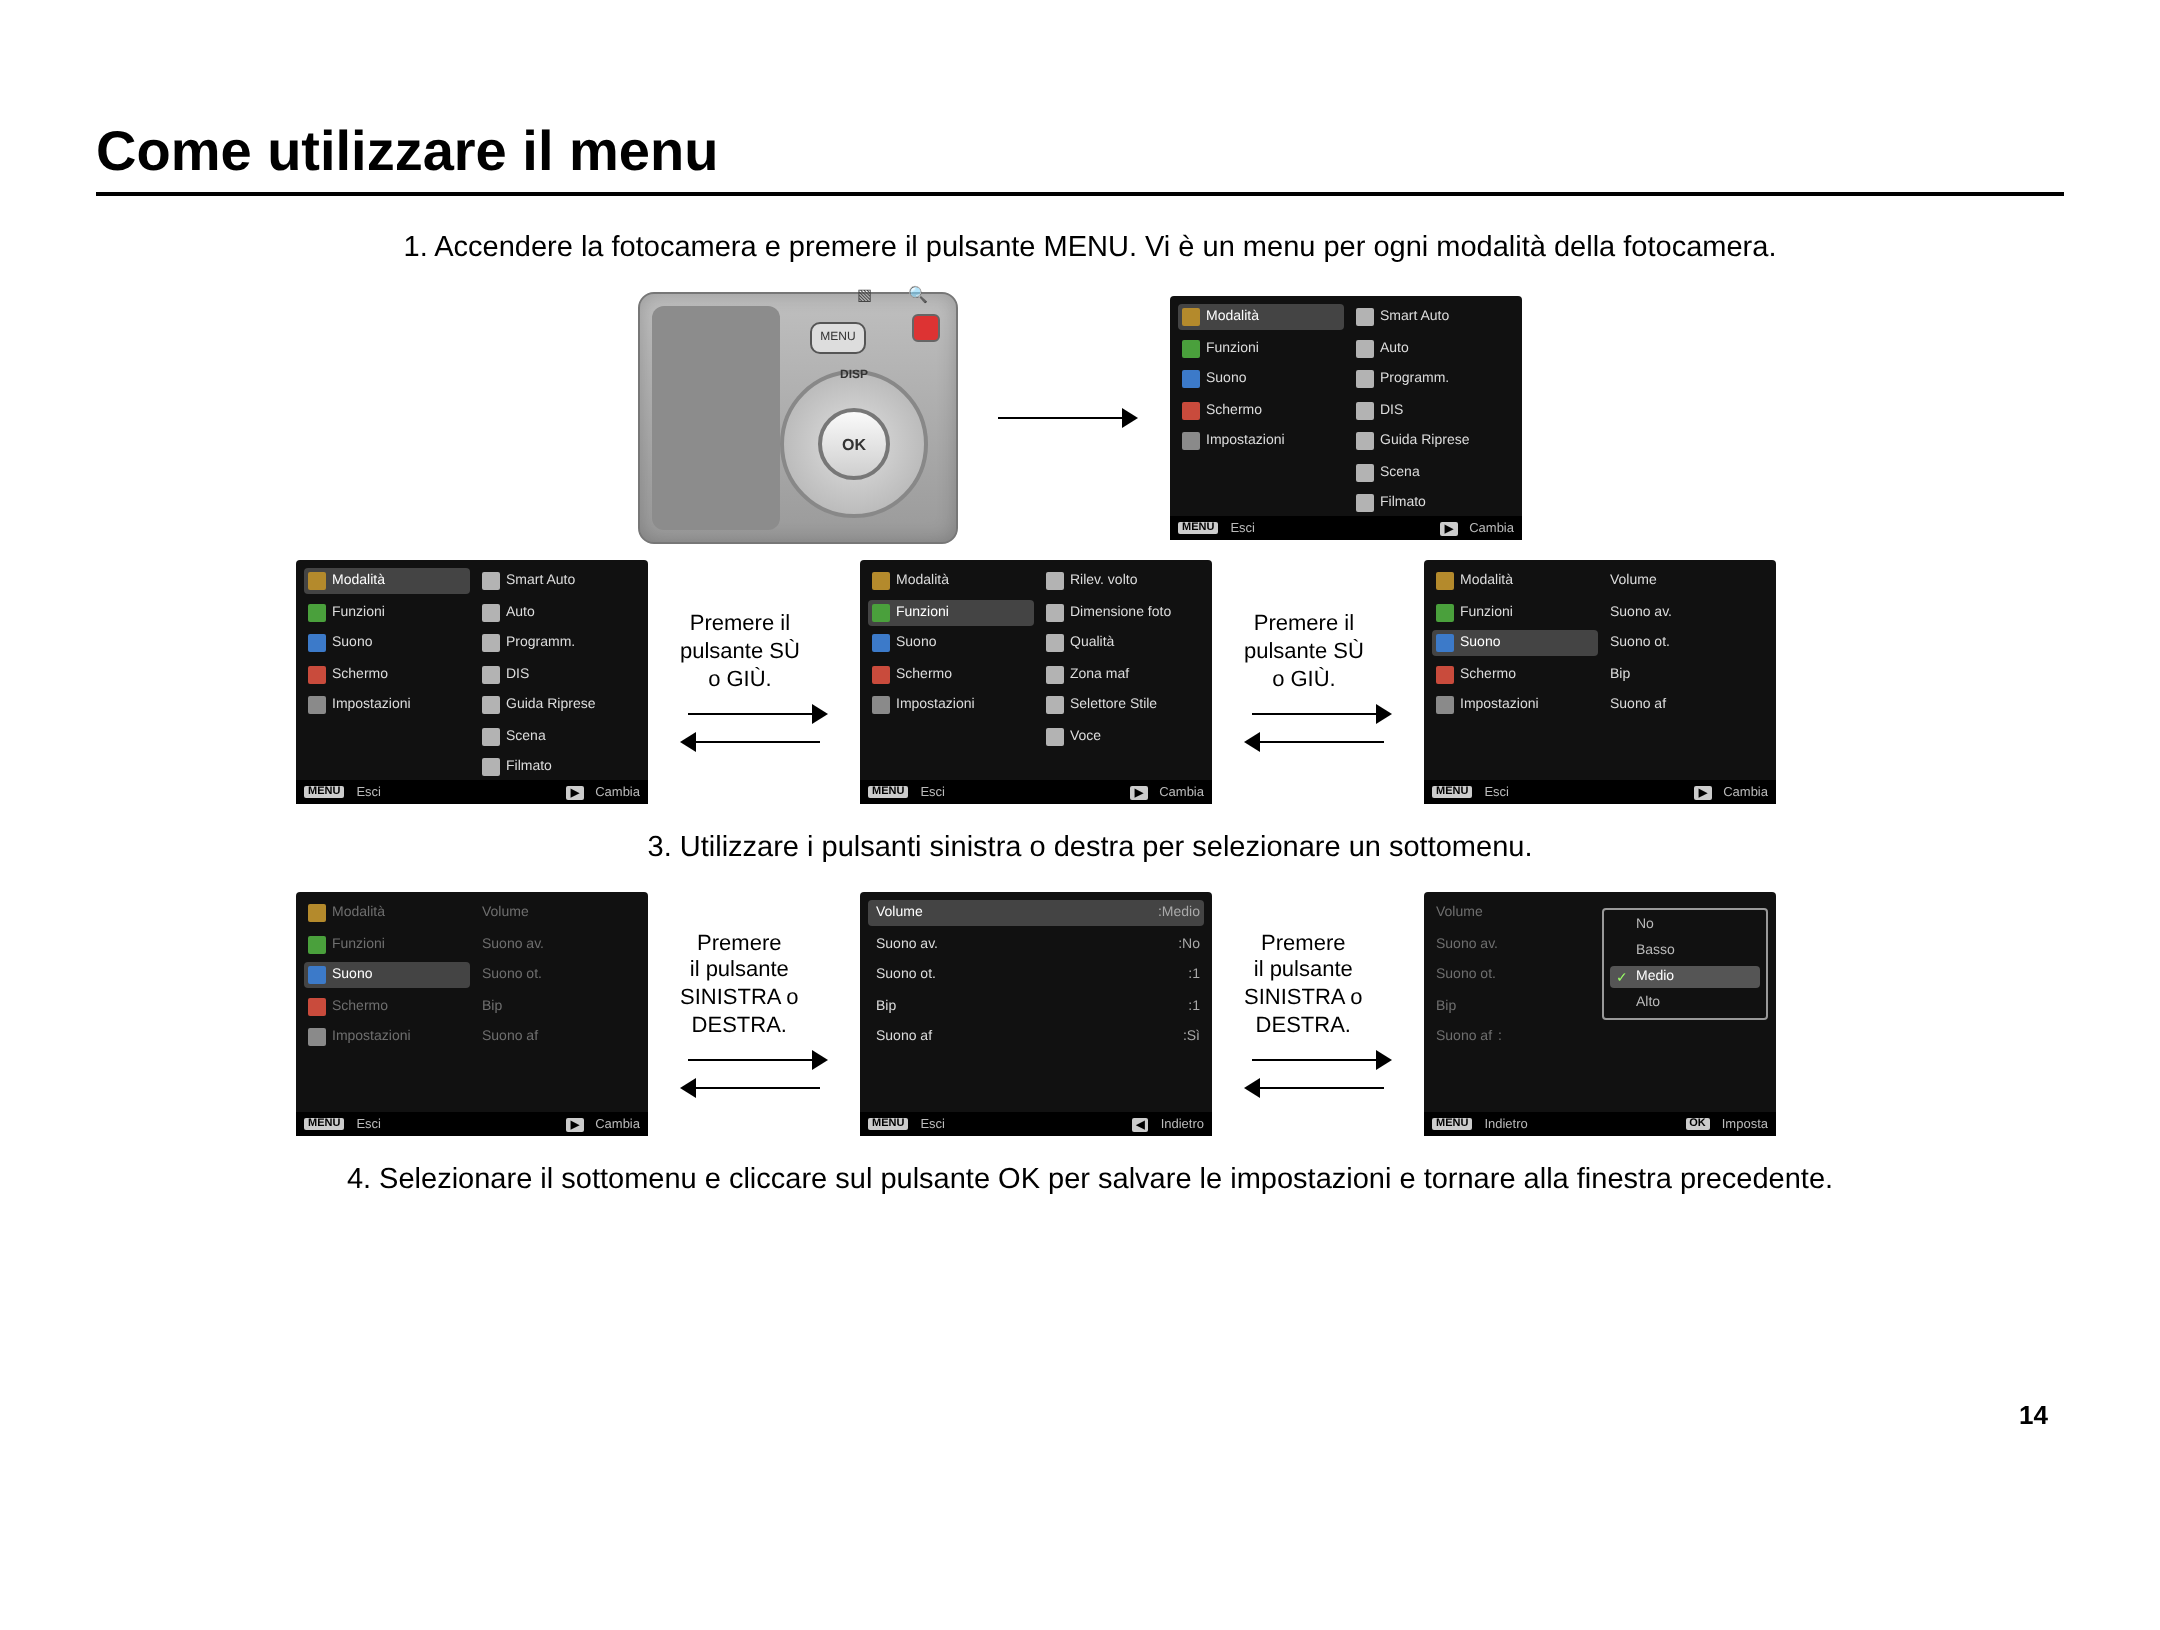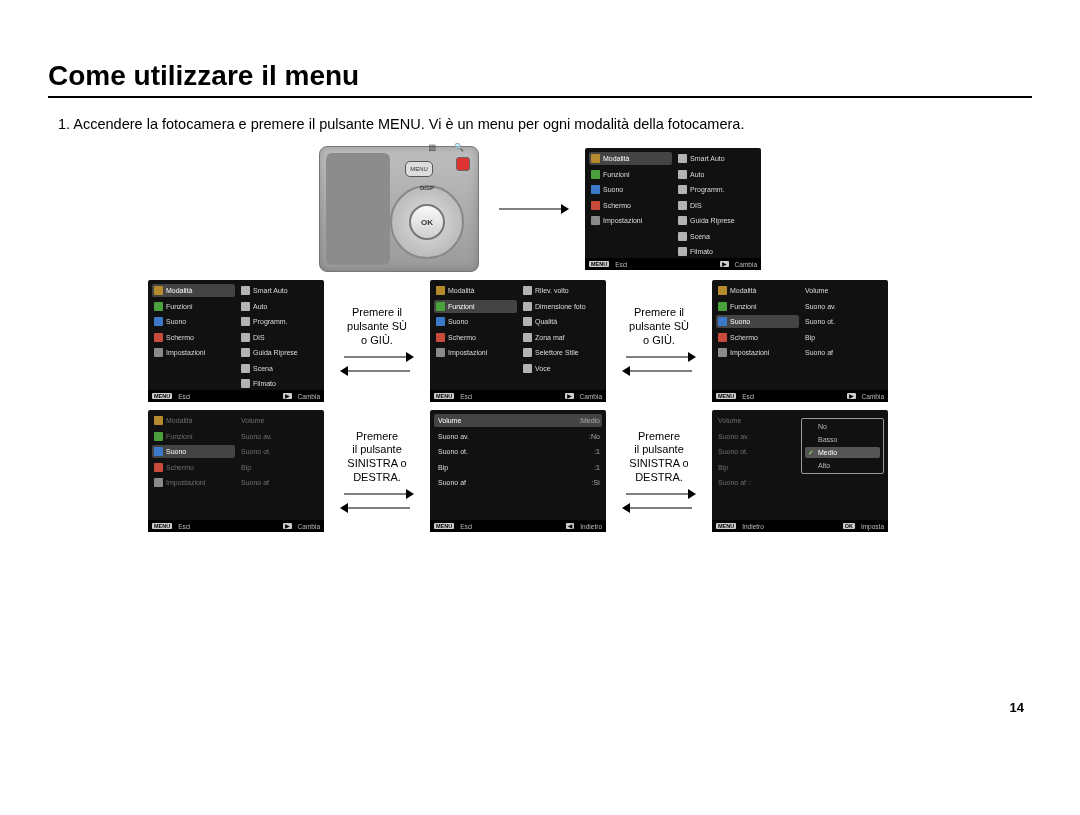--- a/index.html
+++ b/index.html
@@ -1,22 +1,22 @@
 <!DOCTYPE html>
 <html><head>
 <meta charset="utf-8">
 <style>
   html,body{margin:0;padding:0;background:#fff;font-family:Arial,Helvetica,sans-serif;color:#000;}
   .page{width:1080px;height:737px;position:relative;box-sizing:border-box;padding:60px 48px 0 48px;}
   .title{font-size:28px;font-weight:bold;border-bottom:2px solid #000;padding-bottom:4px;margin-bottom:18px;}
-  .para{font-size:14.5px;margin:14px 0 14px 10px;}
+  .para{font-size:14.5px;margin:14px 0 14px 10px;text-align:center;}
   .row{display:flex;align-items:center;gap:16px;margin:8px 0 2px 0;}
   .rowA{justify-content:center;}
   .rowB,.rowC{padding-left:100px;}
-  .arrow-col{display:flex;flex-direction:column;align-items:center;gap:4px;font-size:11px;line-height:1.25;color:#000;}
+  .arrow-col{display:flex;flex-direction:column;align-items:flex-start;gap:4px;font-size:11px;line-height:1.25;color:#000;}
   .arrow-label{text-align:center;}
   .arrow{width:74px;height:10px;position:relative;}
   .arrow::before{content:"";position:absolute;top:50%;left:4px;right:4px;border-top:1.5px solid #000;transform:translateY(-50%);}
   .arrow.right::after{content:"";position:absolute;right:0;top:50%;transform:translateY(-50%);border-left:8px solid #000;border-top:5px solid transparent;border-bottom:5px solid transparent;}
   .arrow.left::after{content:"";position:absolute;left:0;top:50%;transform:translateY(-50%);border-right:8px solid #000;border-top:5px solid transparent;border-bottom:5px solid transparent;}
   
   .device{width:158px;height:124px;background:linear-gradient(#bfbfbf,#9a9a9a);border:1px solid #777;border-radius:8px;position:relative;box-shadow:inset 0 0 10px rgba(0,0,0,.2);}
   .device .screen{position:absolute;left:6px;top:6px;width:64px;height:112px;background:#8c8c8c;border-radius:6px;}
   .device .menu-btn{position:absolute;left:85px;top:14px;width:26px;height:14px;border:1px solid #555;border-radius:5px;background:#ddd;font-size:6px;display:flex;align-items:center;justify-content:center;color:#333;}
   .device .dpad{position:absolute;right:14px;top:38px;width:70px;height:70px;border-radius:50%;background:radial-gradient(circle,#e0e0e0 0%,#bcbcbc 70%);border:2px solid #888;display:flex;align-items:center;justify-content:center;}
@@ -325,20 +325,21 @@
         <div class="bar">
     <span class="tag">MENU</span>
           <span>Esci</span>
     <span style="flex:1"></span>
     <span class="tag">▶</span>
           <span>Cambia</span>
         </div>
       </div>
   </div>
 
+  <div class="para">3. Utilizzare i pulsanti sinistra o destra per selezionare un sottomenu.</div>
 
   <div class="row rowC">
     <div class="lcd" id="lcd5">
         <div class="body">
           <div class="col">
             <div class="it dim">
               <span class="ic ic-camera"></span>
               <span>Modalità</span>
             </div>
             <div class="it dim">
@@ -469,15 +470,16 @@
         <div class="bar">
     <span class="tag">MENU</span>
           <span>Indietro</span>
     <span style="flex:1"></span>
     <span class="tag">OK</span>
           <span>Imposta</span>
         </div>
       </div>
   </div>
 
+  <div class="para">4. Selezionare il sottomenu e cliccare sul pulsante OK per salvare le impostazioni e tornare alla finestra precedente.</div>
 
   <div class="page-no">14</div>
 </div>
 
 </body></html>

